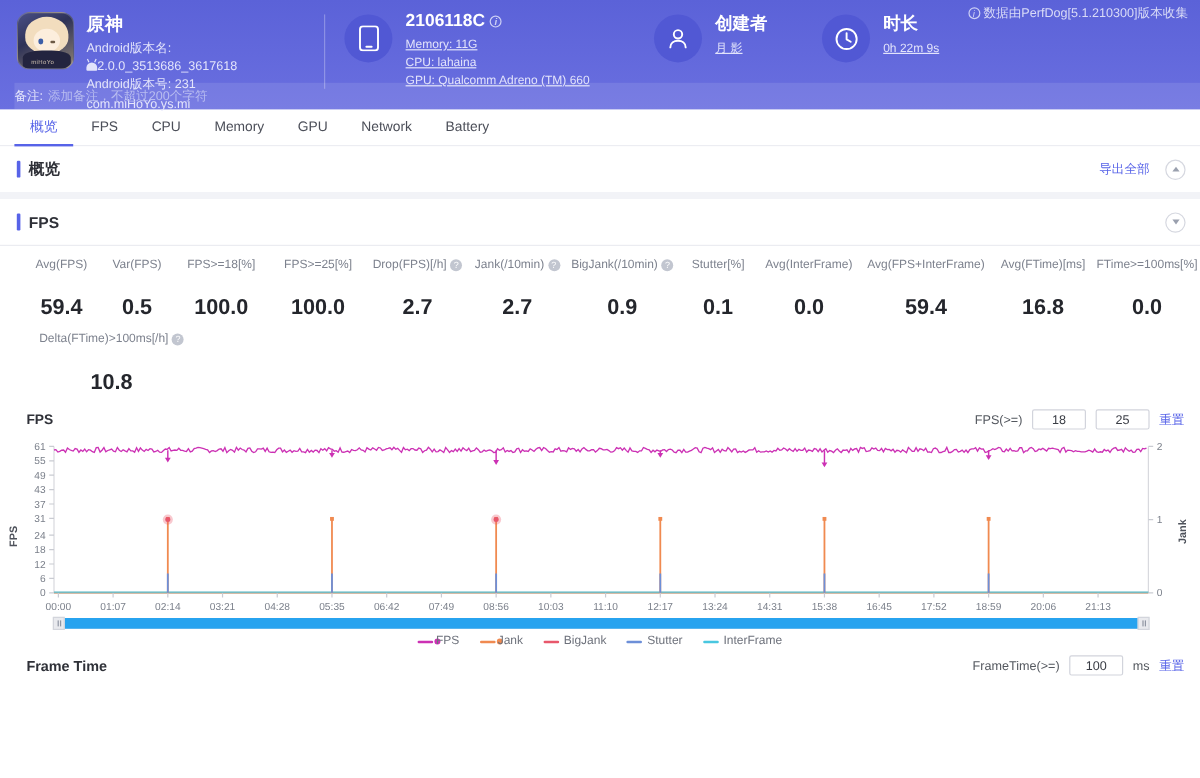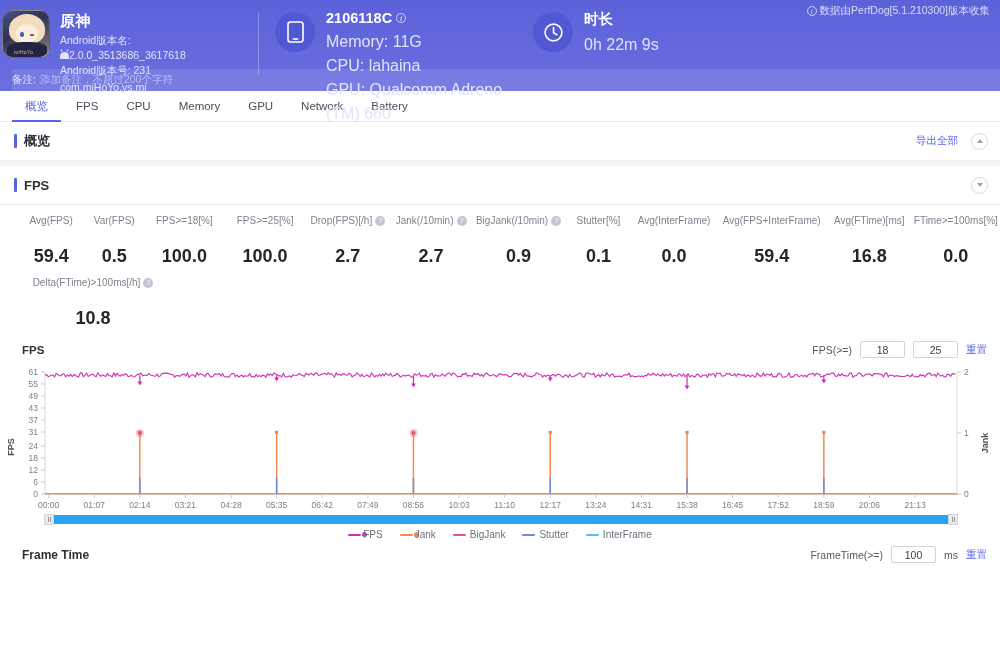--- a/index.html
+++ b/index.html
@@ -24,21 +24,21 @@
     font-size: 10.5px; color: #d9dbf7;
     display: flex; align-items: center; gap: 3px;
     white-space: nowrap;
   }
   .info-dot {
     display: inline-block; width: 10px; height: 10px;
     border: 1px solid #cdd0f5; border-radius: 50%;
     font-size: 8px; line-height: 9px; text-align: center;
     color: #cdd0f5; font-style: italic;
   }
-  .hdr-row { display: flex; align-items: flex-start; padding: 10px 0 0 2px; height: 81px; }
+  .hdr-row { display: flex; align-items: flex-start; padding: 10px 0 0 14px; height: 81px; }
 
   .app-block { display: flex; gap: 10px; width: 246px; }
   .app-icon {
     width: 48px; height: 48px; border-radius: 11px; flex: 0 0 48px;
     background: linear-gradient(150deg,#4a4f86 0%, #2e3257 40%, #8f8273 100%);
     position: relative; overflow: hidden;
     border: 1px solid rgba(255,255,255,0.18);
   }
   .app-icon .hair {
     position: absolute; left: 6px; top: 3px; width: 36px; height: 30px;
@@ -76,21 +76,21 @@
 
   .hdr-sep { width: 1px; align-self: stretch; background: rgba(255,255,255,0.28); margin: 2px 16px 8px 10px; height: 62px; }
 
   .hdr-card { display: flex; gap: 11px; align-items: flex-start; }
   .hdr-circle {
     width: 40px; height: 40px; border-radius: 50%;
     background: #5158d4; display:flex; align-items:center; justify-content:center;
     flex: 0 0 40px; margin-top: 2px;
   }
   .hdr-card-title { font-size: 14.5px; font-weight: bold; color: #fff; margin-bottom: 4px; display:flex; align-items:center; gap:4px;}
-  .hdr-card-sub { font-size: 16px; color: #e2e3fb; line-height: 1.5; }
+  .hdr-card-sub { font-size: 10px; color: #e2e3fb; line-height: 1.5; text-decoration: underline; }
 
   .note-bar {
     position: absolute; left: 12px; bottom: 0; width: 100%; height: 22px;
     background: rgba(255,255,255,0.10);
     display: flex; align-items: center; padding-left: 0;
     font-size: 10.5px; color: #e6e7fc;
   }
   .note-bar .ph { color: #b9bdf0; margin-left: 4px; }
 
   
@@ -249,20 +249,32 @@
         <div class="hdr-card-title">
           <span>2106118C</span>
           <span class="info-dot" style="border-color:#cdd0f5;color:#cdd0f5;">i</span>
         </div>
         <div class="hdr-card-sub">Memory: 11G</div>
         <div class="hdr-card-sub">CPU: lahaina</div>
         <div class="hdr-card-sub">GPU: Qualcomm Adreno (TM) 660</div>
       </div>
     </div>
 
+    <div class="hdr-card" style="width:140px">
+      <div class="hdr-circle">
+        <svg width="20" height="20" viewBox="0 0 20 20" fill="none">
+          <circle cx="10" cy="6.6" r="3.5" stroke="#fff" stroke-width="1.6"></circle>
+          <path d="M3.6 17.5c0-3.6 2.9-5.6 6.4-5.6s6.4 2 6.4 5.6" stroke="#fff" stroke-width="1.6" stroke-linecap="round"></path>
+        </svg>
+      </div>
+      <div>
+        <div class="hdr-card-title">创建者</div>
+        <div class="hdr-card-sub">月 影</div>
+      </div>
+    </div>
 
     <div class="hdr-card" style="width:138px">
       <div class="hdr-circle">
         <svg width="21" height="21" viewBox="0 0 21 21" fill="none">
           <circle cx="10.5" cy="10.5" r="8.4" stroke="#fff" stroke-width="1.6"></circle>
           <path d="M10.5 5.6v5.2l3.4 2" stroke="#fff" stroke-width="1.6" stroke-linecap="round" stroke-linejoin="round"></path>
         </svg>
       </div>
       <div>
         <div class="hdr-card-title">时长</div>

